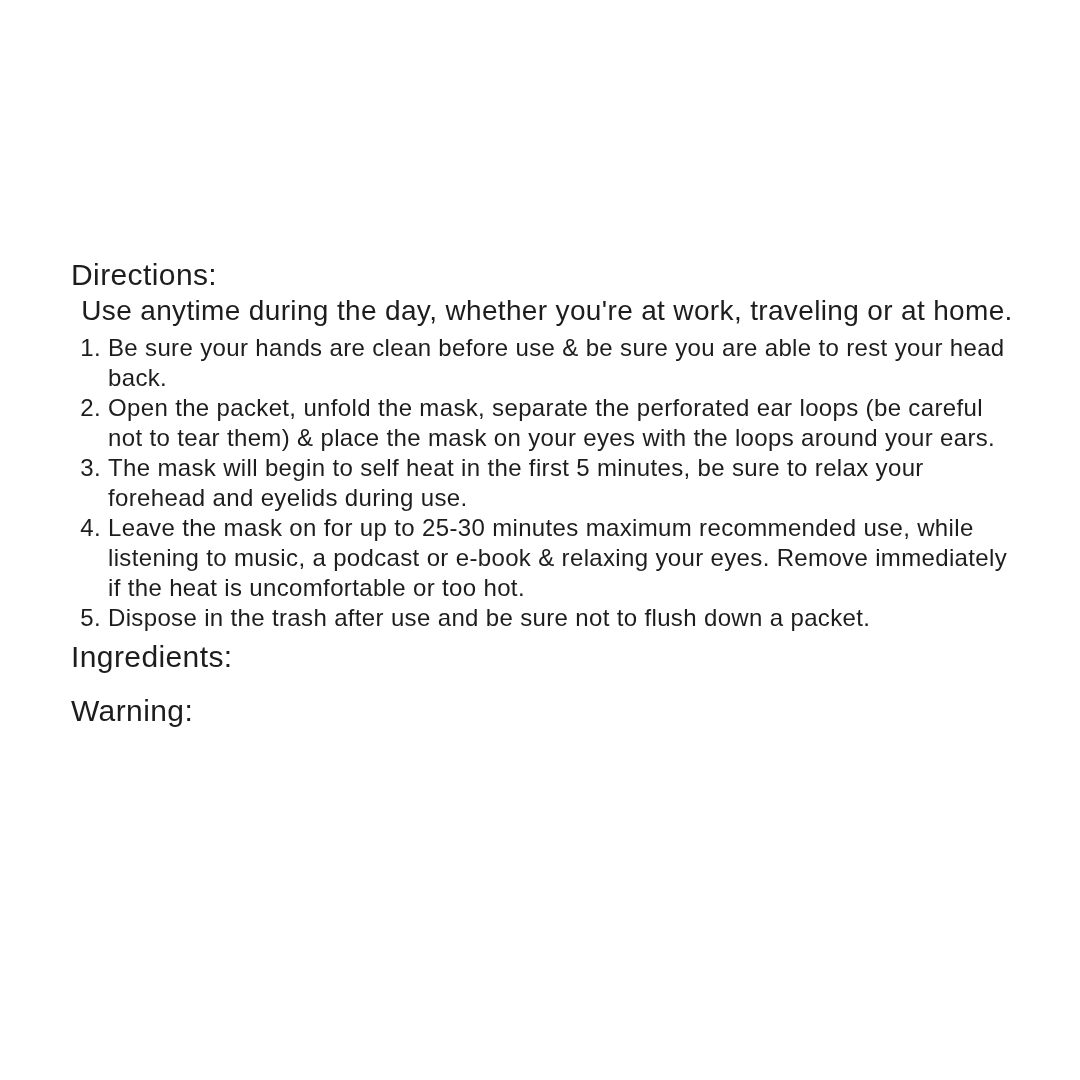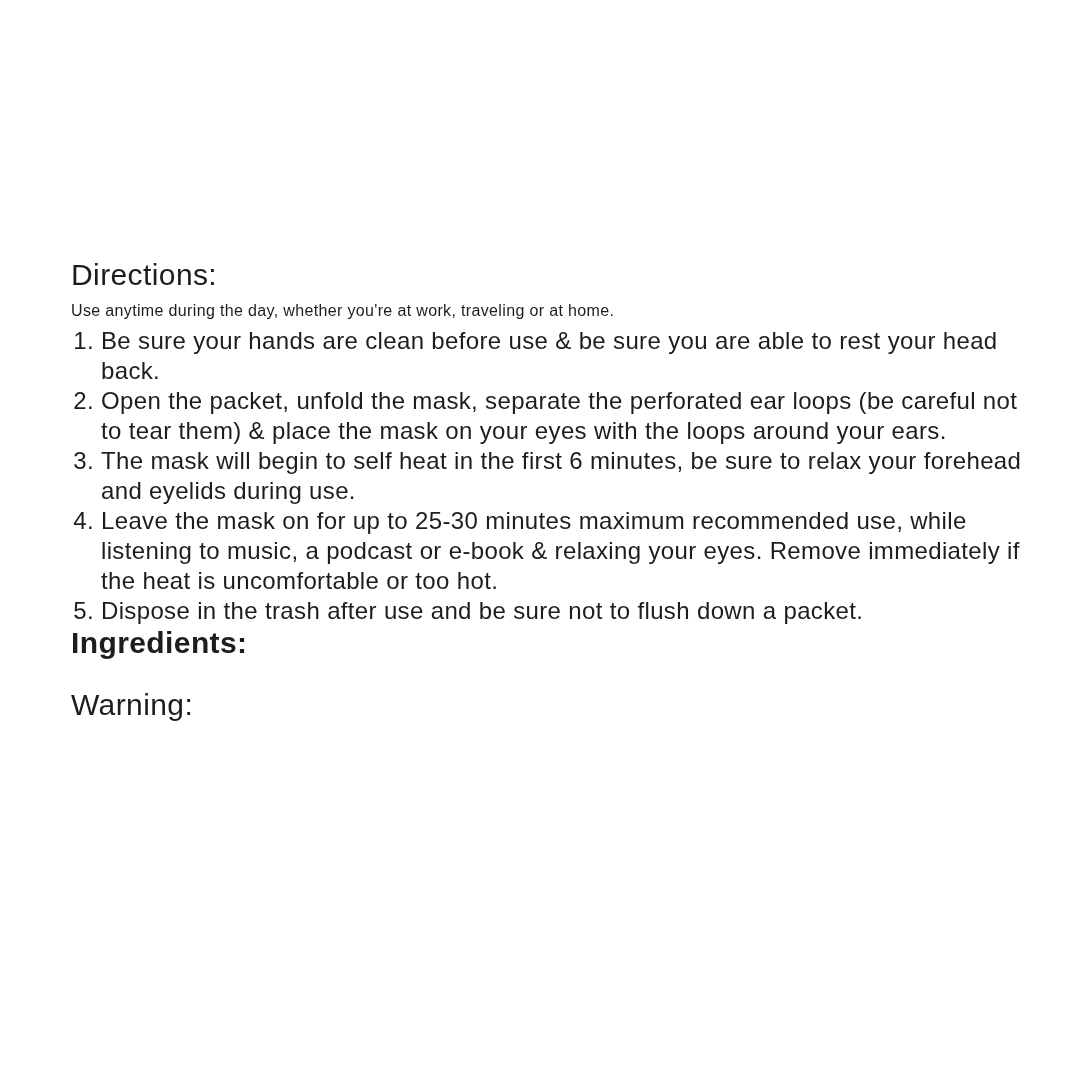--- a/index.html
+++ b/index.html
@@ -25,57 +25,57 @@
     padding: 258px 57px 0 71px;
   }
   .section-heading {
     font-size: 30px;
     font-weight: 400;
     line-height: 34px;
     letter-spacing: 0.4px;
     margin: 0 0 4px 0;
   }
   .heading-spaced {
-    font-weight: bold;
   }
   .heading-spaced-sm {
-    margin-top: 28px;
+    margin-top: 20px;
   }
   .body-text {
-    font-size: 16px;
+    font-size: 28px;
     font-weight: 400;
     line-height: 30px;
     letter-spacing: 0.35px;
     margin: 0;
+    text-align: center;
   }
   ol.steps {
     font-size: 24px;
     font-weight: 400;
     line-height: 30px;
     letter-spacing: 0.35px;
-    margin: 0;
+    margin: 7px;
     padding-left: 30px;
     list-style: decimal outside;
   }
   ol.steps li {
     padding-left: 0;
   }
 </style>
 </head>
 <body style="background: rgb(255, 255, 255); color: rgb(29, 29, 29);">
 
 <main class="label-panel">
 
   <section>
     <h2 class="section-heading">Directions:</h2>
     <p class="body-text">Use anytime during the day, whether you're at work, traveling or at home.</p>
     <ol class="steps">
         <li>Be sure your hands are clean before use &amp; be sure you are able to rest your head back.</li>
         <li>Open the packet, unfold the mask, separate the perforated ear loops (be careful not to tear them) &amp; place the mask on your eyes with the loops around your ears.</li>
-        <li>The mask will begin to self heat in the first 6 minutes, be sure to relax your forehead and eyelids during use.</li>
+        <li>The mask will begin to self heat in the first 5 minutes, be sure to relax your forehead and eyelids during use.</li>
         <li>Leave the mask on for up to 25-30 minutes maximum recommended use, while listening to music, a podcast or e-book &amp; relaxing your eyes. Remove immediately if the heat is uncomfortable or too hot.</li>
         <li>Dispose in the trash after use and be sure not to flush down a packet.</li>
       </ol>
   </section>
 
   <section>
     <h2 class="section-heading heading-spaced">Ingredients:</h2>
   </section>
 
   <section>

